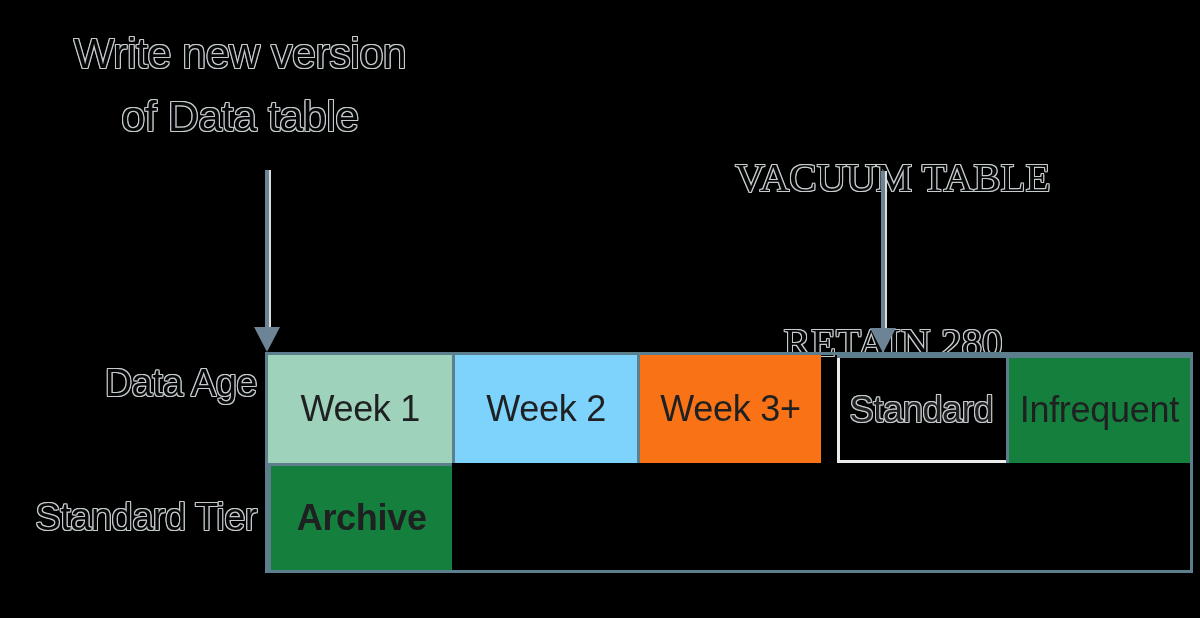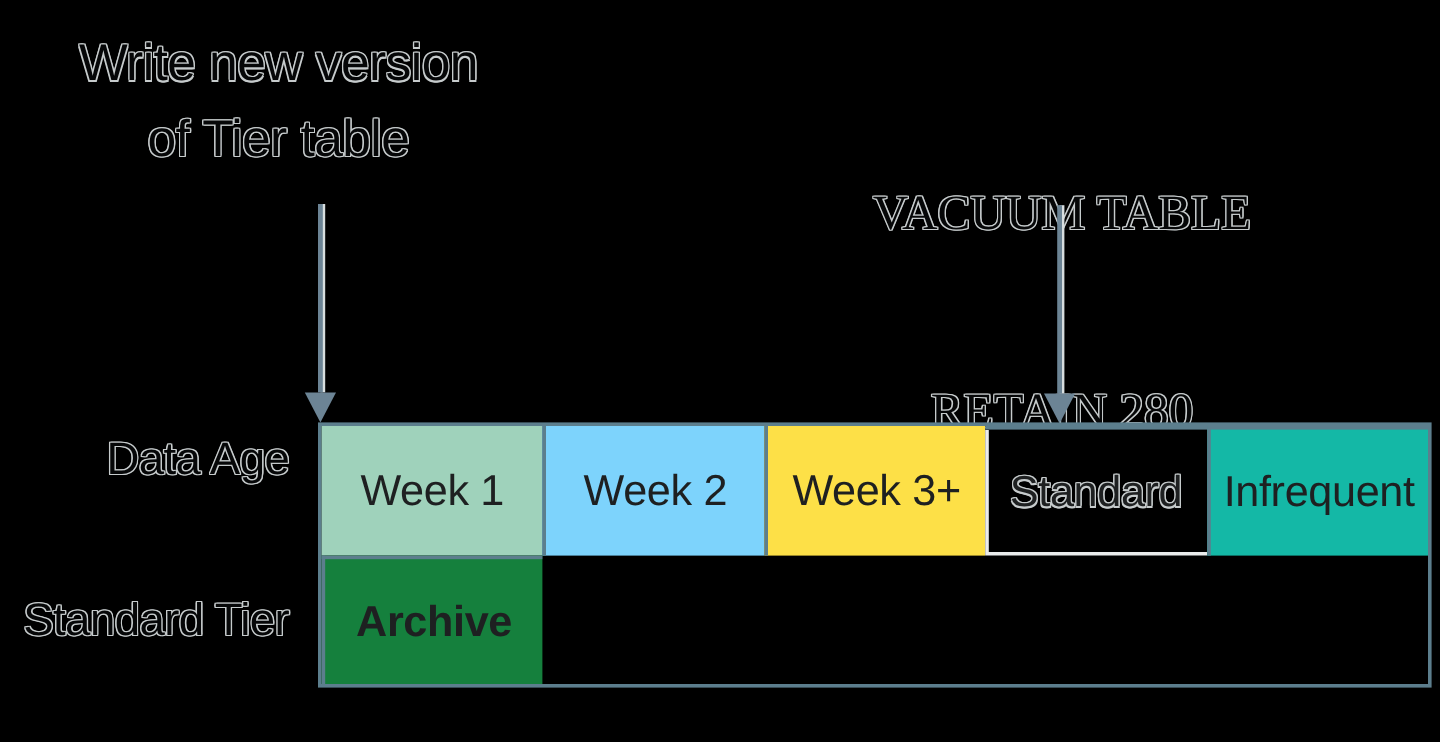--- a/index.html
+++ b/index.html
@@ -13,20 +13,21 @@
   }
 
   
   .ghost {
     color: var(--ghost_text, #060708);
     text-shadow:
       -1px -1px 0 var(--ghost_halo), 1px -1px 0 var(--ghost_halo),
       -1px  1px 0 var(--ghost_halo), 1px  1px 0 var(--ghost_halo),
       -1px  0   0 var(--ghost_halo), 1px  0   0 var(--ghost_halo),
        0   -1px 0 var(--ghost_halo), 0    1px 0 var(--ghost_halo);
+    margin-left: 16px;
   }
 
   .annotation { position: absolute; text-align: center; }
   #ann-write {
     left: 42px; top: 22px; width: 380px;
     font-size: 43px; line-height: 63px; font-weight: 500;
     letter-spacing: -0.5px;
   }
   #ann-vacuum {
     left: 685px; top: 40px; width: 400px;
@@ -78,21 +79,21 @@
     box-shadow: inset 3px -3px 0 0 var(--standard_inset);
   }
 </style>
 </head>
 <body>
 
 <div class="canvas">
 
   <div class="annotation" id="ann-write">
     <div class="ghost">Write new version</div>
-    <div class="ghost">of Tier table</div>
+    <div class="ghost">of Data table</div>
   </div>
 
   <div class="annotation" id="ann-vacuum">
     <div class="ghost">VACUUM TABLE</div>
     <div class="ghost">RETAIN 280</div>
   </div>
 
   <div class="arrow" id="arrow-write">
     <div class="arrow-line"></div>
     <div class="arrow-head"></div>
@@ -101,19 +102,19 @@
     <div class="arrow-line"></div>
     <div class="arrow-head"></div>
   </div>
 
   <div class="side-label ghost" id="label-data-age">Data Age</div>
   <div class="side-label ghost" id="label-storage-tier">Standard Tier</div>
 
   <div class="grid-table">
     <div class="cell" style="background: rgb(159, 210, 187);">Week 1</div>
     <div class="cell bl" style="background: #7dd3fc;">Week 2</div>
-    <div class="cell bl" style="background: #fde047;">Week 3+</div>
+    <div class="cell bl" style="background: #f97316;">Week 3+</div>
     <div class="cell bt standard ghost" style="background: transparent;">Standard</div>
-    <div class="cell bl bt" style="background: #14b8a6;">Infrequent</div>
+    <div class="cell bl bt" style="background: #15803d;">Infrequent</div>
     <div class="cell bl bt" style="background: #15803d; font-weight: bold;">Archive</div>
   </div>
 
 </div>
 
 </body></html>

